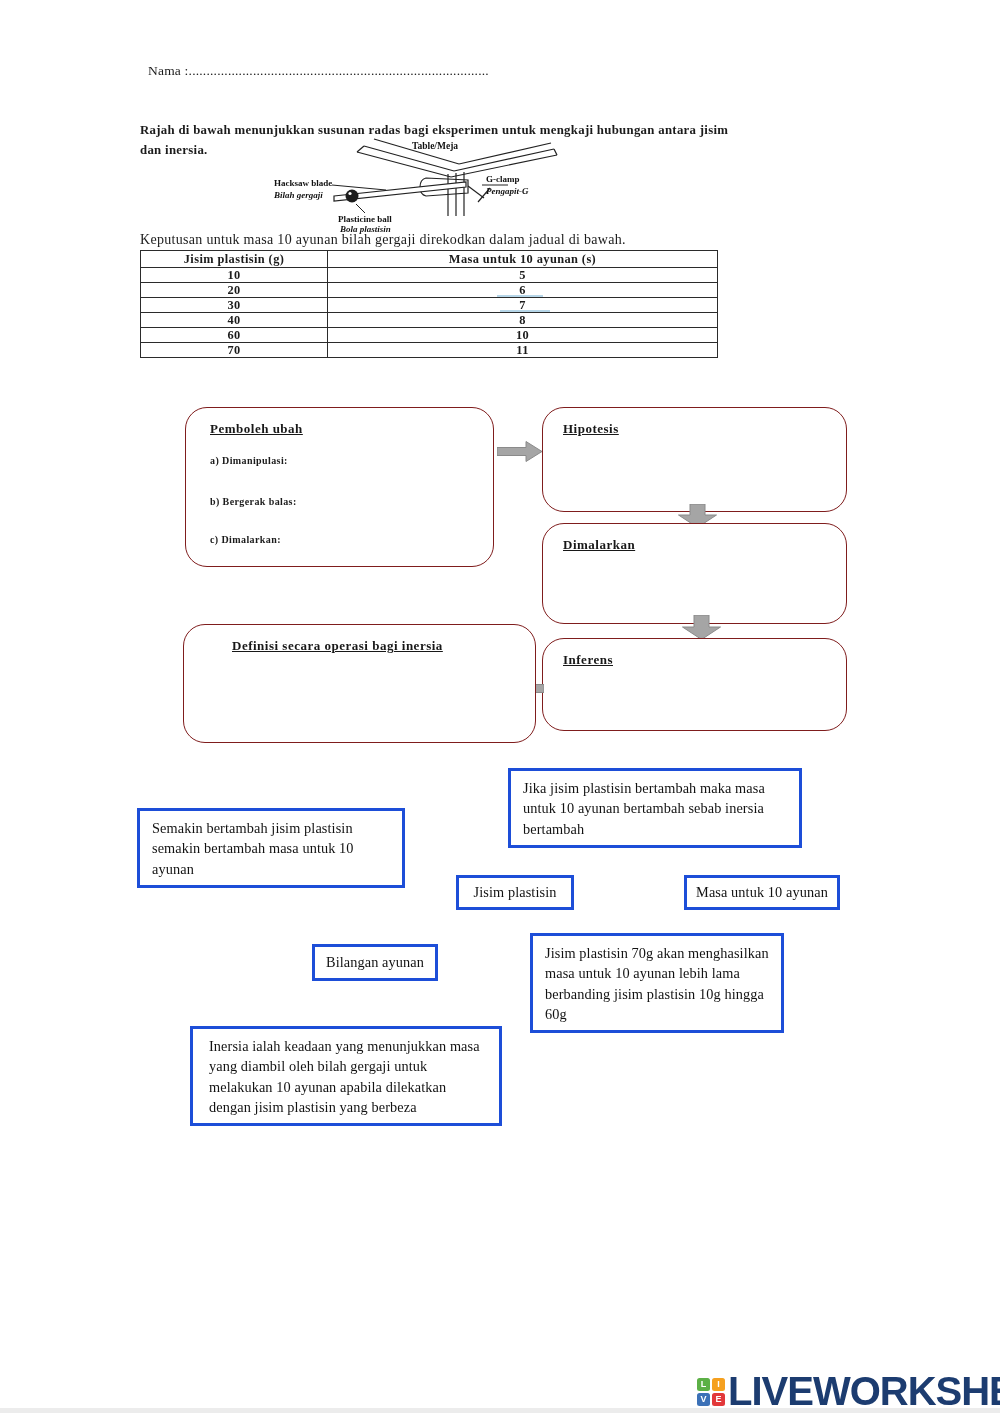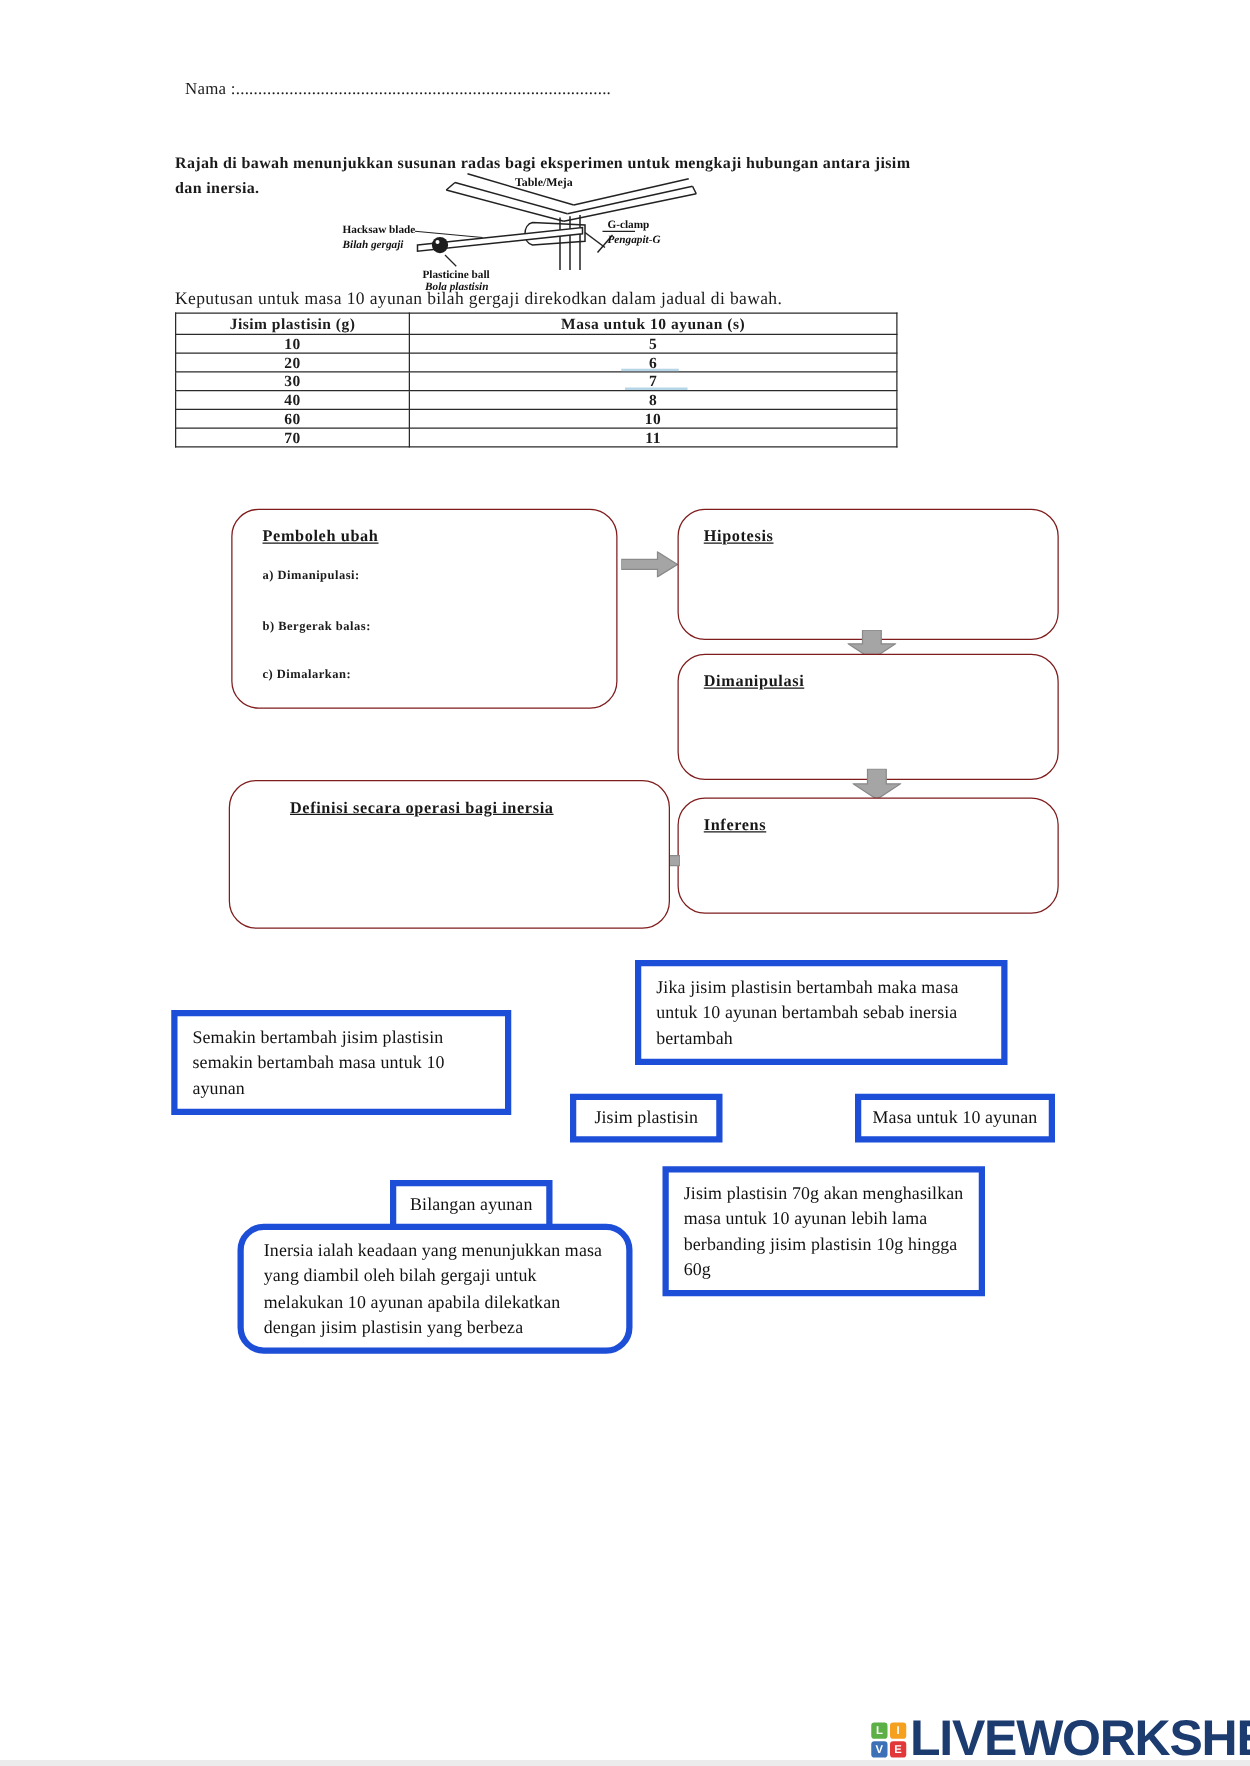--- a/index.html
+++ b/index.html
@@ -20,21 +20,21 @@
   table.results th{height:16px;}
   table.results .c1{width:178px;}
   .blue-mark{background:#a9cfe4;height:2px;opacity:.85;}
 
   
   .rbox{position:absolute;border:1px solid #7f1d1d;border-radius:22px;background:#fff;}
   .rbox .hd{font-size:13px;font-weight:bold;text-decoration:underline;letter-spacing:.5px;margin:13px 0 0 24px;color:#181818;}
   .rbox .hd2{margin-left:20px;}
   .var-item{font-size:10px;font-weight:bold;letter-spacing:.4px;margin-left:24px;}
 
-  .sq{position:absolute;border:5px solid #1d4ed8;background:#fff;font-size:14.3px;line-height:1.42;
+  .sq{position:absolute;border:3px solid #1d4ed8;background:#fff;font-size:14.3px;line-height:1.42;
       color:#121212;letter-spacing:.1px;}
   .sq.pad{padding:7px 10px 6px 12px;}
   .sq.center{display:flex;align-items:center;justify-content:center;text-align:center;margin-left:24px;}
 
   
   .lw{left:697px;top:1369px;display:flex;align-items:center;cursor:pointer;}
   .lw-grid{display:grid;grid-template-columns:13px 13px;grid-template-rows:13px 13px;gap:2px;margin-right:3px;}
   .lw-grid span{display:block;width:13px;height:13px;border-radius:2.5px;color:#fff;
       font-family:"Liberation Sans",sans-serif;font-weight:bold;font-size:9px;line-height:13px;text-align:center;}
   .lw-sq-l{background:#5cb046;}
@@ -146,21 +146,21 @@
 
   <div class="rbox" style="left:542px;top:407px;width:303px;height:103px;">
     <div class="hd hd2">Hipotesis</div>
   </div>
 
   <svg class="abs" style="left:678px;top:504px;" width="39" height="24" viewBox="0 0 39 24">
     <polygon points="12,0 27,0 27,11 38.5,11 19.5,23.5 0.5,11 12,11" fill="#a5a5a5" stroke="#8a8a8a" stroke-width="1"></polygon>
   </svg>
 
   <div class="rbox" style="left:542px;top:523px;width:303px;height:99px;">
-    <div class="hd hd2">Dimanipulasi</div>
+    <div class="hd hd2">Dimalarkan</div>
   </div>
 
   <svg class="abs" style="left:682px;top:615px;" width="39" height="25" viewBox="0 0 39 25">
     <polygon points="12,0 27,0 27,12 38.5,12 19.5,24.5 0.5,12 12,12" fill="#a5a5a5" stroke="#8a8a8a" stroke-width="1"></polygon>
   </svg>
 
   <div class="rbox" style="left:542px;top:638px;width:303px;height:91px;">
     <div class="hd hd2">Inferens</div>
   </div>
 
@@ -177,21 +177,21 @@
   <div class="sq pad" style="left:137px;top:808px;width:240px;min-height:36px;">Semakin bertambah jisim plastisin semakin bertambah masa untuk 10 ayunan</div>
 
   <div class="sq center" style="left:432px;top:875px;width:112px;height:29px;">Jisim plastisin</div>
 
   <div class="sq center" style="left:660px;top:875px;width:150px;height:29px;">Masa untuk 10 ayunan</div>
 
   <div class="sq center" style="left:288px;top:944px;width:120px;height:31px;">Bilangan ayunan</div>
 
   <div class="sq pad" style="left:514px;top:933px;width:226px;min-height:52px;margin-left:16px;">Jisim plastisin 70g akan menghasilkan masa untuk 10 ayunan lebih lama berbanding jisim plastisin 10g hingga 60g</div>
 
-  <div class="sq pad" style="left:190px;top:979px;width:280px;min-height:66px;padding-left:16px;border-radius:21px;">Inersia ialah keadaan yang menunjukkan masa yang diambil oleh bilah gergaji untuk melakukan 10 ayunan apabila dilekatkan dengan jisim plastisin yang berbeza</div>
+  <div class="sq pad" style="left:190px;top:1026px;width:280px;min-height:66px;padding-left:16px;">Inersia ialah keadaan yang menunjukkan masa yang diambil oleh bilah gergaji untuk melakukan 10 ayunan apabila dilekatkan dengan jisim plastisin yang berbeza</div>
 
   <div class="abs lw">
     <div class="lw-grid">
       <span class="lw-sq-l">L</span>
       <span class="lw-sq-i">I</span>
       <span class="lw-sq-v">V</span>
       <span class="lw-sq-e">E</span>
     </div>
     <div class="lw-text">LIVEWORKSHEETS</div>
   </div>

